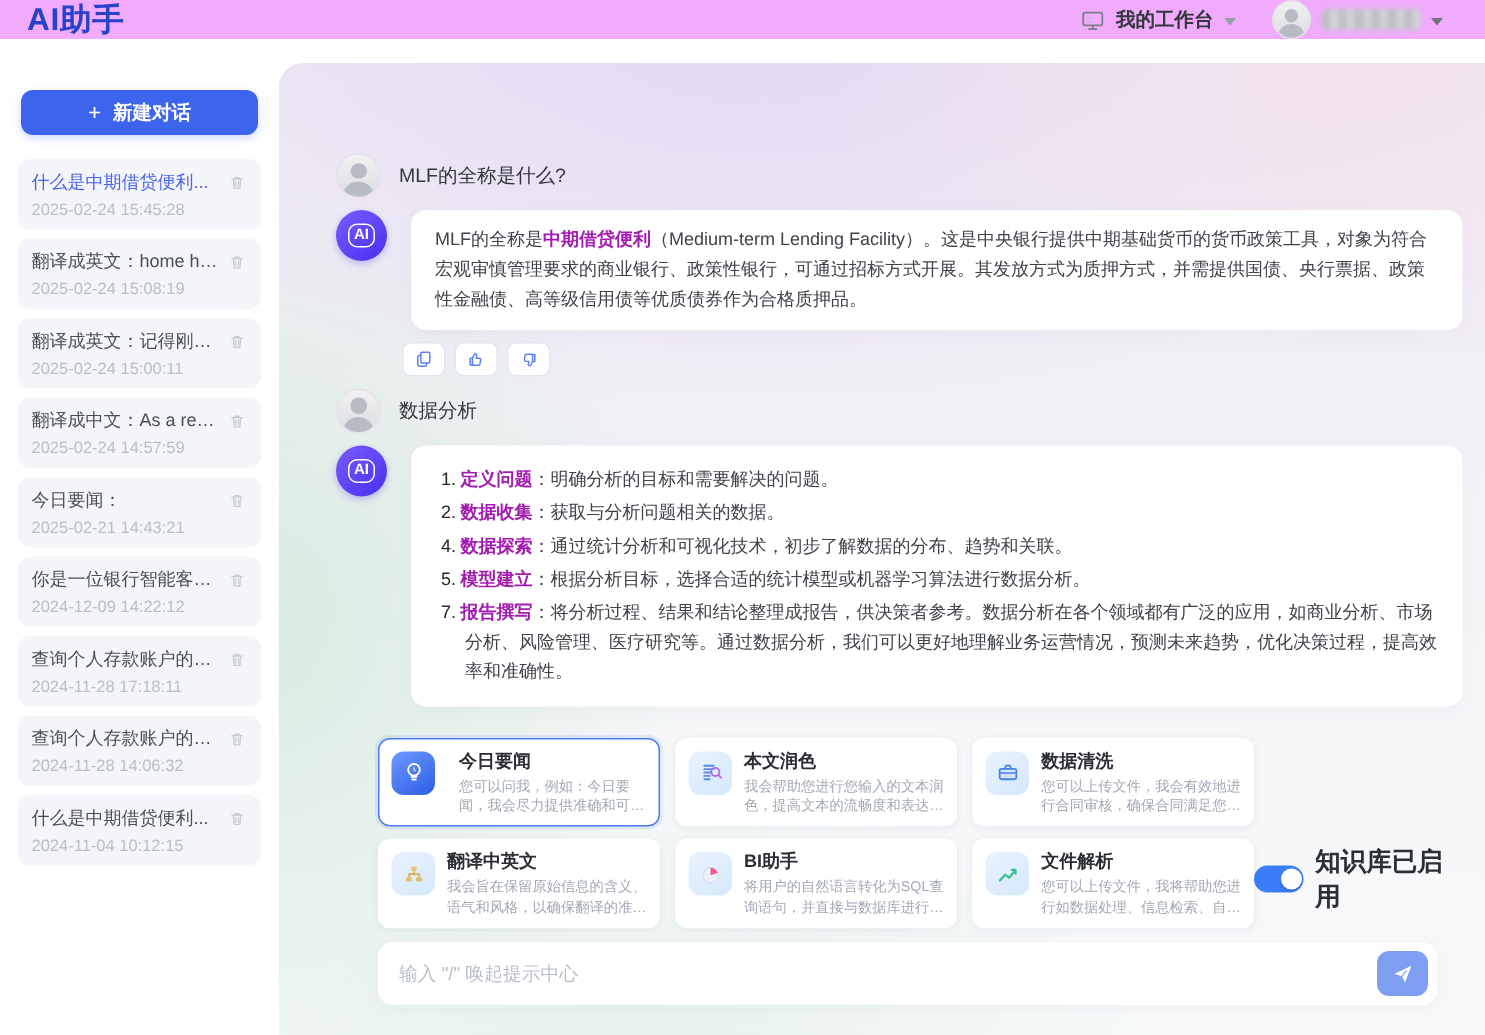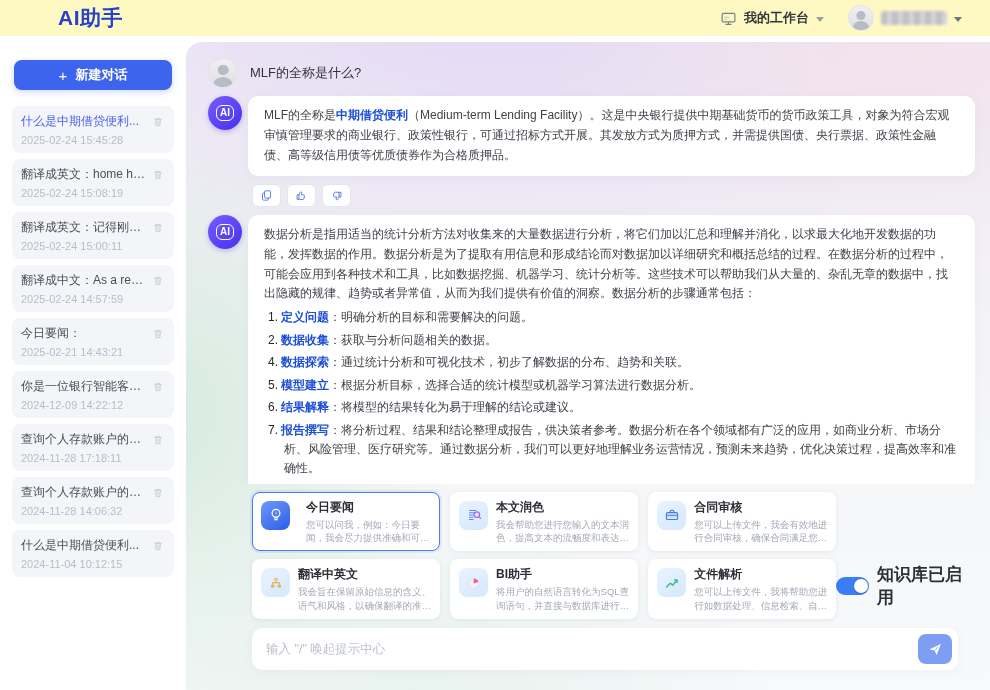--- a/index.html
+++ b/index.html
@@ -1,21 +1,21 @@
 <!DOCTYPE html>
 <html><head>
 <meta charset="utf-8">
 <style>
   * { margin:0; padding:0; box-sizing:border-box; }
   html,body { width:990px; height:690px; overflow:hidden; background:#fff;
     font-family:"Liberation Sans","DejaVu Sans",sans-serif; }
 
   
-  .header { position:absolute; top:0; left:0; right:0; height:36px; background:#fef9c3; z-index:5;
-    display:flex; align-items:center;padding-left:40px; }
+  .header { position:absolute; top:0; left:0; right:0; height:26px; background:#f0abfc; z-index:5;
+    display:flex; align-items:center; }
   .logo { margin-left:18px; font-size:21px; font-weight:800; color:#2741c9; letter-spacing:.5px; }
   .header-right { margin-left:auto; margin-right:28px; display:flex; align-items:center; gap:24px; }
   .hgroup { display:flex; align-items:center; gap:7px; cursor:pointer; }
   .hlabel { font-size:13px; color:#33363c; font-weight:600; }
   .caret { width:0; height:0; border-left:4.5px solid transparent; border-right:4.5px solid transparent;
     border-top:5.5px solid #9a9ea8; margin-top:2px; }
   .caret.dark { border-top-color:#6f737c; }
   .masked { width:66px; height:14px; border-radius:3px; background:
     repeating-linear-gradient(90deg,#bfbfc4 0 6px,#d3d3d8 6px 11px); filter:blur(1.6px); }
 
@@ -46,35 +46,35 @@
 
   
   .main { position:absolute; top:42px; left:186px; right:0; bottom:0;
     border-top-left-radius:16px; overflow:hidden; display:flex; flex-direction:column;
     background:
       radial-gradient(520px 300px at 90% 0%, rgba(243,226,236,.95), rgba(243,226,236,0) 70%),
       radial-gradient(720px 380px at 40% -6%, rgba(227,216,243,.95), rgba(227,216,243,0) 72%),
       radial-gradient(430px 430px at -3% 58%, rgba(211,234,221,.9), rgba(211,234,221,0) 70%),
       radial-gradient(520px 300px at 28% 106%, rgba(222,238,232,.7), rgba(222,238,232,0) 70%),
       linear-gradient(180deg,#efeaf5 0%,#f2f0f6 32%,#f5f6f8 62%,#f7f9fa 100%); }
-  .chat { flex:1 1 auto; min-height:0; overflow:hidden; padding:10px 15px 0 22px; }
+  .chat { flex:1 1 auto; min-height:0; overflow:hidden; padding:10px 15px 0 38px;margin-top:44px; }
 
   .row-user { display:flex; align-items:center; gap:12px; margin:6px 0 8px 0; }
   .avatar-user { width:30px; height:30px; flex:none; }
   .u-text { font-size:13px; color:#33363c; }
 
-  .row-ai { display:flex; align-items:flex-start; gap:6px; }
+  .row-ai { display:flex; align-items:flex-start; gap:16px; }
   .avatar-ai { width:34px; height:34px; flex:none; border-radius:50%;
     background:linear-gradient(140deg,#7a5cff,#4430ee); display:flex; align-items:center;
     justify-content:center; box-shadow:0 2px 5px rgba(80,60,230,.3); }
   .ai-badge { border:1.6px solid #fff; border-radius:6px; padding:1px 3px; font-size:10px;
     font-weight:800; color:#fff; line-height:1.2; }
   .ai-card { flex:1; background:#fff; border-radius:10px; padding:10px 16px; font-size:12px;
     line-height:1.66; color:#3f434a; box-shadow:0 2px 10px rgba(100,100,140,.05); }
-  .ai-card b { color:#1d4ed8; }
+  .ai-card b { color:#a21caf; }
 
   .actions { display:flex; gap:6px; margin:8px 0 8px 44px; }
   .chip { width:29px; height:23px; border-radius:6px; background:#fff; border:1px solid #e2e6f3;
     display:flex; align-items:center; justify-content:center; cursor:pointer; }
 
   .intro { margin-bottom:4px; }
   .steps { margin-top:2px; }
   .step { margin:3px 0 3px 4px; padding-left:16px; text-indent:-16px; line-height:1.62; }
   .snum { margin-right:3px; color:#26282c; }
   .slabel { font-weight:700; color:#26282c; }
@@ -261,45 +261,45 @@
       </div>
       <div class="chip">
         <svg width="15" height="15" viewBox="0 0 20 20">
           <g transform="rotate(180 10 10.5)">
             <path d="M4.6 9h2v6.2h-2z M6.6 14.6l1.2.8h4c.8 0 1.5-.6 1.6-1.4l.5-3.3c.1-.9-.5-1.6-1.4-1.6H9.9l.5-2.6c.1-.7-.4-1.4-1.1-1.4-.4 0-.8.2-1 .6L6.6 9" fill="none" stroke="#5b7df5" stroke-width="1.3" stroke-linecap="round" stroke-linejoin="round"></path>
           </g>
         </svg>
       </div>
     </div>
 
+    <div class="row-user">
+      <div class="person avatar-user"></div>
+      <div class="u-text">数据分析</div>
+    </div>
 
     <div class="row-ai">
       <div class="avatar-ai">
         <span class="ai-badge">AI</span>
       </div>
       <div class="ai-card">
-        <div class="intro">数据分析是指用适当的统计分析方法对收集来的大量数据进行分析，将它们加以汇总和理解并消化，以求最大化地开发数据的功能，发挥数据的作用。数据分析是为了提取有用信息和形成结论而对数据加以详细研究和概括总结的过程。在数据分析的过程中，可能会应用到各种技术和工具，比如数据挖掘、机器学习、统计分析等。这些技术可以帮助我们从大量的、杂乱无章的数据中，找出隐藏的规律、趋势或者异常值，从而为我们提供有价值的洞察。数据分析的步骤通常包括：</div>
         <div class="steps">
 
         <div class="step">
               <span class="snum">1.</span><b class="slabel">定义问题</b><span class="scolon">：</span><span class="stext">明确分析的目标和需要解决的问题。</span>
             </div>
             <div class="step">
               <span class="snum">2.</span><b class="slabel">数据收集</b><span class="scolon">：</span><span class="stext">获取与分析问题相关的数据。</span>
             </div>
             <div class="step">
               <span class="snum">4.</span><b class="slabel">数据探索</b><span class="scolon">：</span><span class="stext">通过统计分析和可视化技术，初步了解数据的分布、趋势和关联。</span>
             </div>
             <div class="step">
               <span class="snum">5.</span><b class="slabel">模型建立</b><span class="scolon">：</span><span class="stext">根据分析目标，选择合适的统计模型或机器学习算法进行数据分析。</span>
             </div>
             <div class="step">
-              <span class="snum">6.</span><b class="slabel">结果解释</b><span class="scolon">：</span><span class="stext">将模型的结果转化为易于理解的结论或建议。</span>
-            </div>
-            <div class="step">
               <span class="snum">7.</span><b class="slabel">报告撰写</b><span class="scolon">：</span><span class="stext">将分析过程、结果和结论整理成报告，供决策者参考。数据分析在各个领域都有广泛的应用，如商业分析、市场分析、风险管理、医疗研究等。通过数据分析，我们可以更好地理解业务运营情况，预测未来趋势，优化决策过程，提高效率和准确性。</span>
             </div>
           </div>
       </div>
     </div>
   </div>
 
   <div class="bottom-row">
     <div class="fgrid">
 
@@ -336,21 +336,21 @@
           <div class="tile" data-icon="contract-icon">
 
             <svg width="18" height="18" viewBox="0 0 20 20">
               <rect x="3.8" y="7.4" width="12.4" height="7.6" rx="1.4" fill="#cfe3fb" stroke="#4a80e8" stroke-width="1.3"></rect>
               <path d="M8 7.4V6c0-.6.5-1.1 1.1-1.1h1.8c.6 0 1.1.5 1.1 1.1v1.4" fill="none" stroke="#4a80e8" stroke-width="1.3"></path>
               <path d="M3.8 10.4h12.4" stroke="#4a80e8" stroke-width="1.1"></path>
             </svg>
 
           </div>
           <div class="fbody">
-            <div class="ftitle">合同审核</div>
+            <div class="ftitle">数据清洗</div>
             <div class="fdesc">您可以上传文件，我会有效地进行合同审核，确保合同满足您的业务需求。</div>
           </div>
         </div>
         <div class="fcard">
           <div class="tile" data-icon="translate-icon">
 
             <svg width="18" height="18" viewBox="0 0 20 20">
               <path d="M10 7.5v2.2 M10 9.7H6.3v2.3 M10 9.7h3.7v2.3" stroke="#d9a94e" stroke-width="1.2" fill="none"></path>
               <rect x="8" y="4.2" width="4" height="3.2" rx=".8" fill="#f0c36a"></rect>
               <rect x="4.3" y="12" width="4" height="3.2" rx=".8" fill="#e8b95a"></rect>

